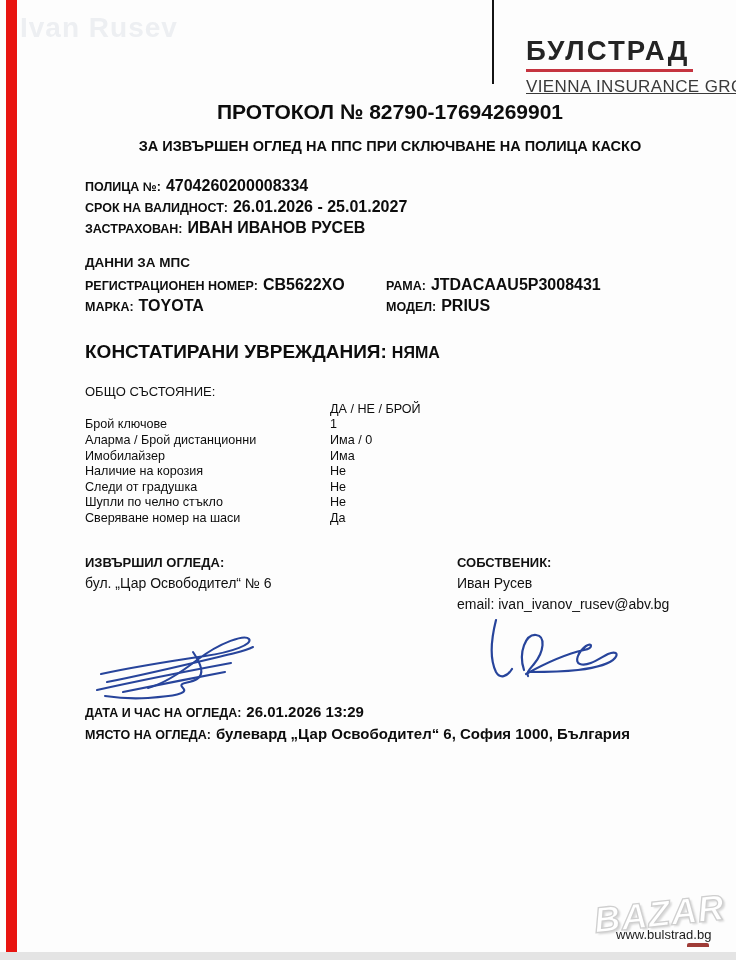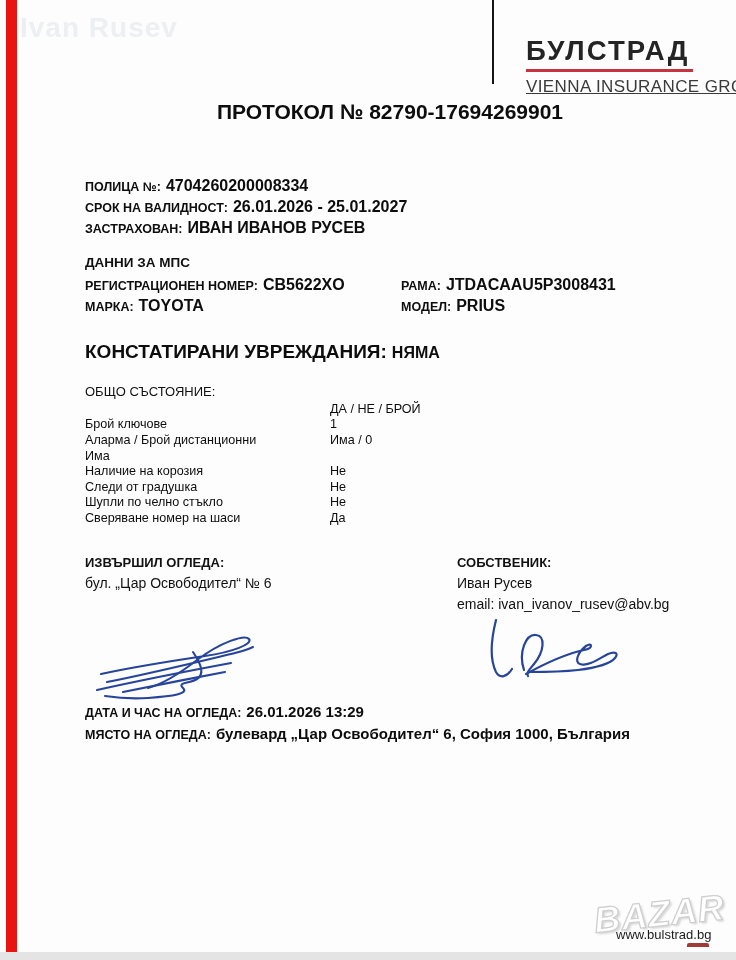--- a/index.html
+++ b/index.html
@@ -102,21 +102,21 @@
   .val { font-size: 16px; font-weight: bold; color: #0d0d0d; }
   .line { position: absolute; left: 85px; white-space: nowrap; }
 
   .policy-number  { top: 177px; }
   .policy-validity{ top: 198px; }
   .policy-insured { top: 219px; }
 
   .vehicle-title { top: 255px; font-size: 13.5px; font-weight: bold; }
   .vehicle-reg   { top: 276px; }
   .vehicle-make  { top: 297px; }
-  .line-right { position: absolute; left: 391px; white-space: nowrap; padding-left: 10px; }
+  .line-right { position: absolute; left: 376px; white-space: nowrap; padding-left: 10px; }
   .vehicle-vin   { top: 276px; }
   .vehicle-model { top: 297px; }
 
   .damages { top: 341px; }
   .damages .lbl { font-size: 19px; }
 
   .condition-title { top: 384px; font-size: 13px; font-weight: normal; }
 
   .checklist {
     position: absolute;
@@ -185,20 +185,21 @@
   <div class="name-watermark">Ivan Rusev</div>
 
   <div class="logo-divider"></div>
   <div class="logo-block">
     <div class="logo-brand">БУЛСТРАД</div>
     <div class="logo-redline"></div>
     <div class="logo-group">VIENNA INSURANCE GROUP</div>
   </div>
 
   <div class="doc-title">ПРОТОКОЛ № 82790-17694269901</div>
+  <div class="doc-subtitle">ЗА ИЗВЪРШЕН ОГЛЕД НА ППС ПРИ СКЛЮЧВАНЕ НА ПОЛИЦА КАСКО</div>
 
   <div class="line policy-number">
     <span class="lbl">ПОЛИЦА №:</span><span class="val">4704260200008334</span>
   </div>
   <div class="line policy-validity">
     <span class="lbl">СРОК НА ВАЛИДНОСТ:</span><span class="val">26.01.2026 - 25.01.2027</span>
   </div>
   <div class="line policy-insured">
     <span class="lbl">ЗАСТРАХОВАН:</span><span class="val">ИВАН ИВАНОВ РУСЕВ</span>
   </div>
@@ -230,20 +231,21 @@
     </div>
     <div class="checklist-row">
       <span class="c-label">Брой ключове</span>
       <span class="c-value">1</span>
     </div>
     <div class="checklist-row">
       <span class="c-label">Аларма / Брой дистанционни</span>
       <span class="c-value">Има / 0</span>
     </div>
     <div class="checklist-row">
+      <span class="c-label">Имобилайзер</span>
       <span class="c-value">Има</span>
     </div>
     <div class="checklist-row">
       <span class="c-label">Наличие на корозия</span>
       <span class="c-value">Не</span>
     </div>
     <div class="checklist-row">
       <span class="c-label">Следи от градушка</span>
       <span class="c-value">Не</span>
     </div>

